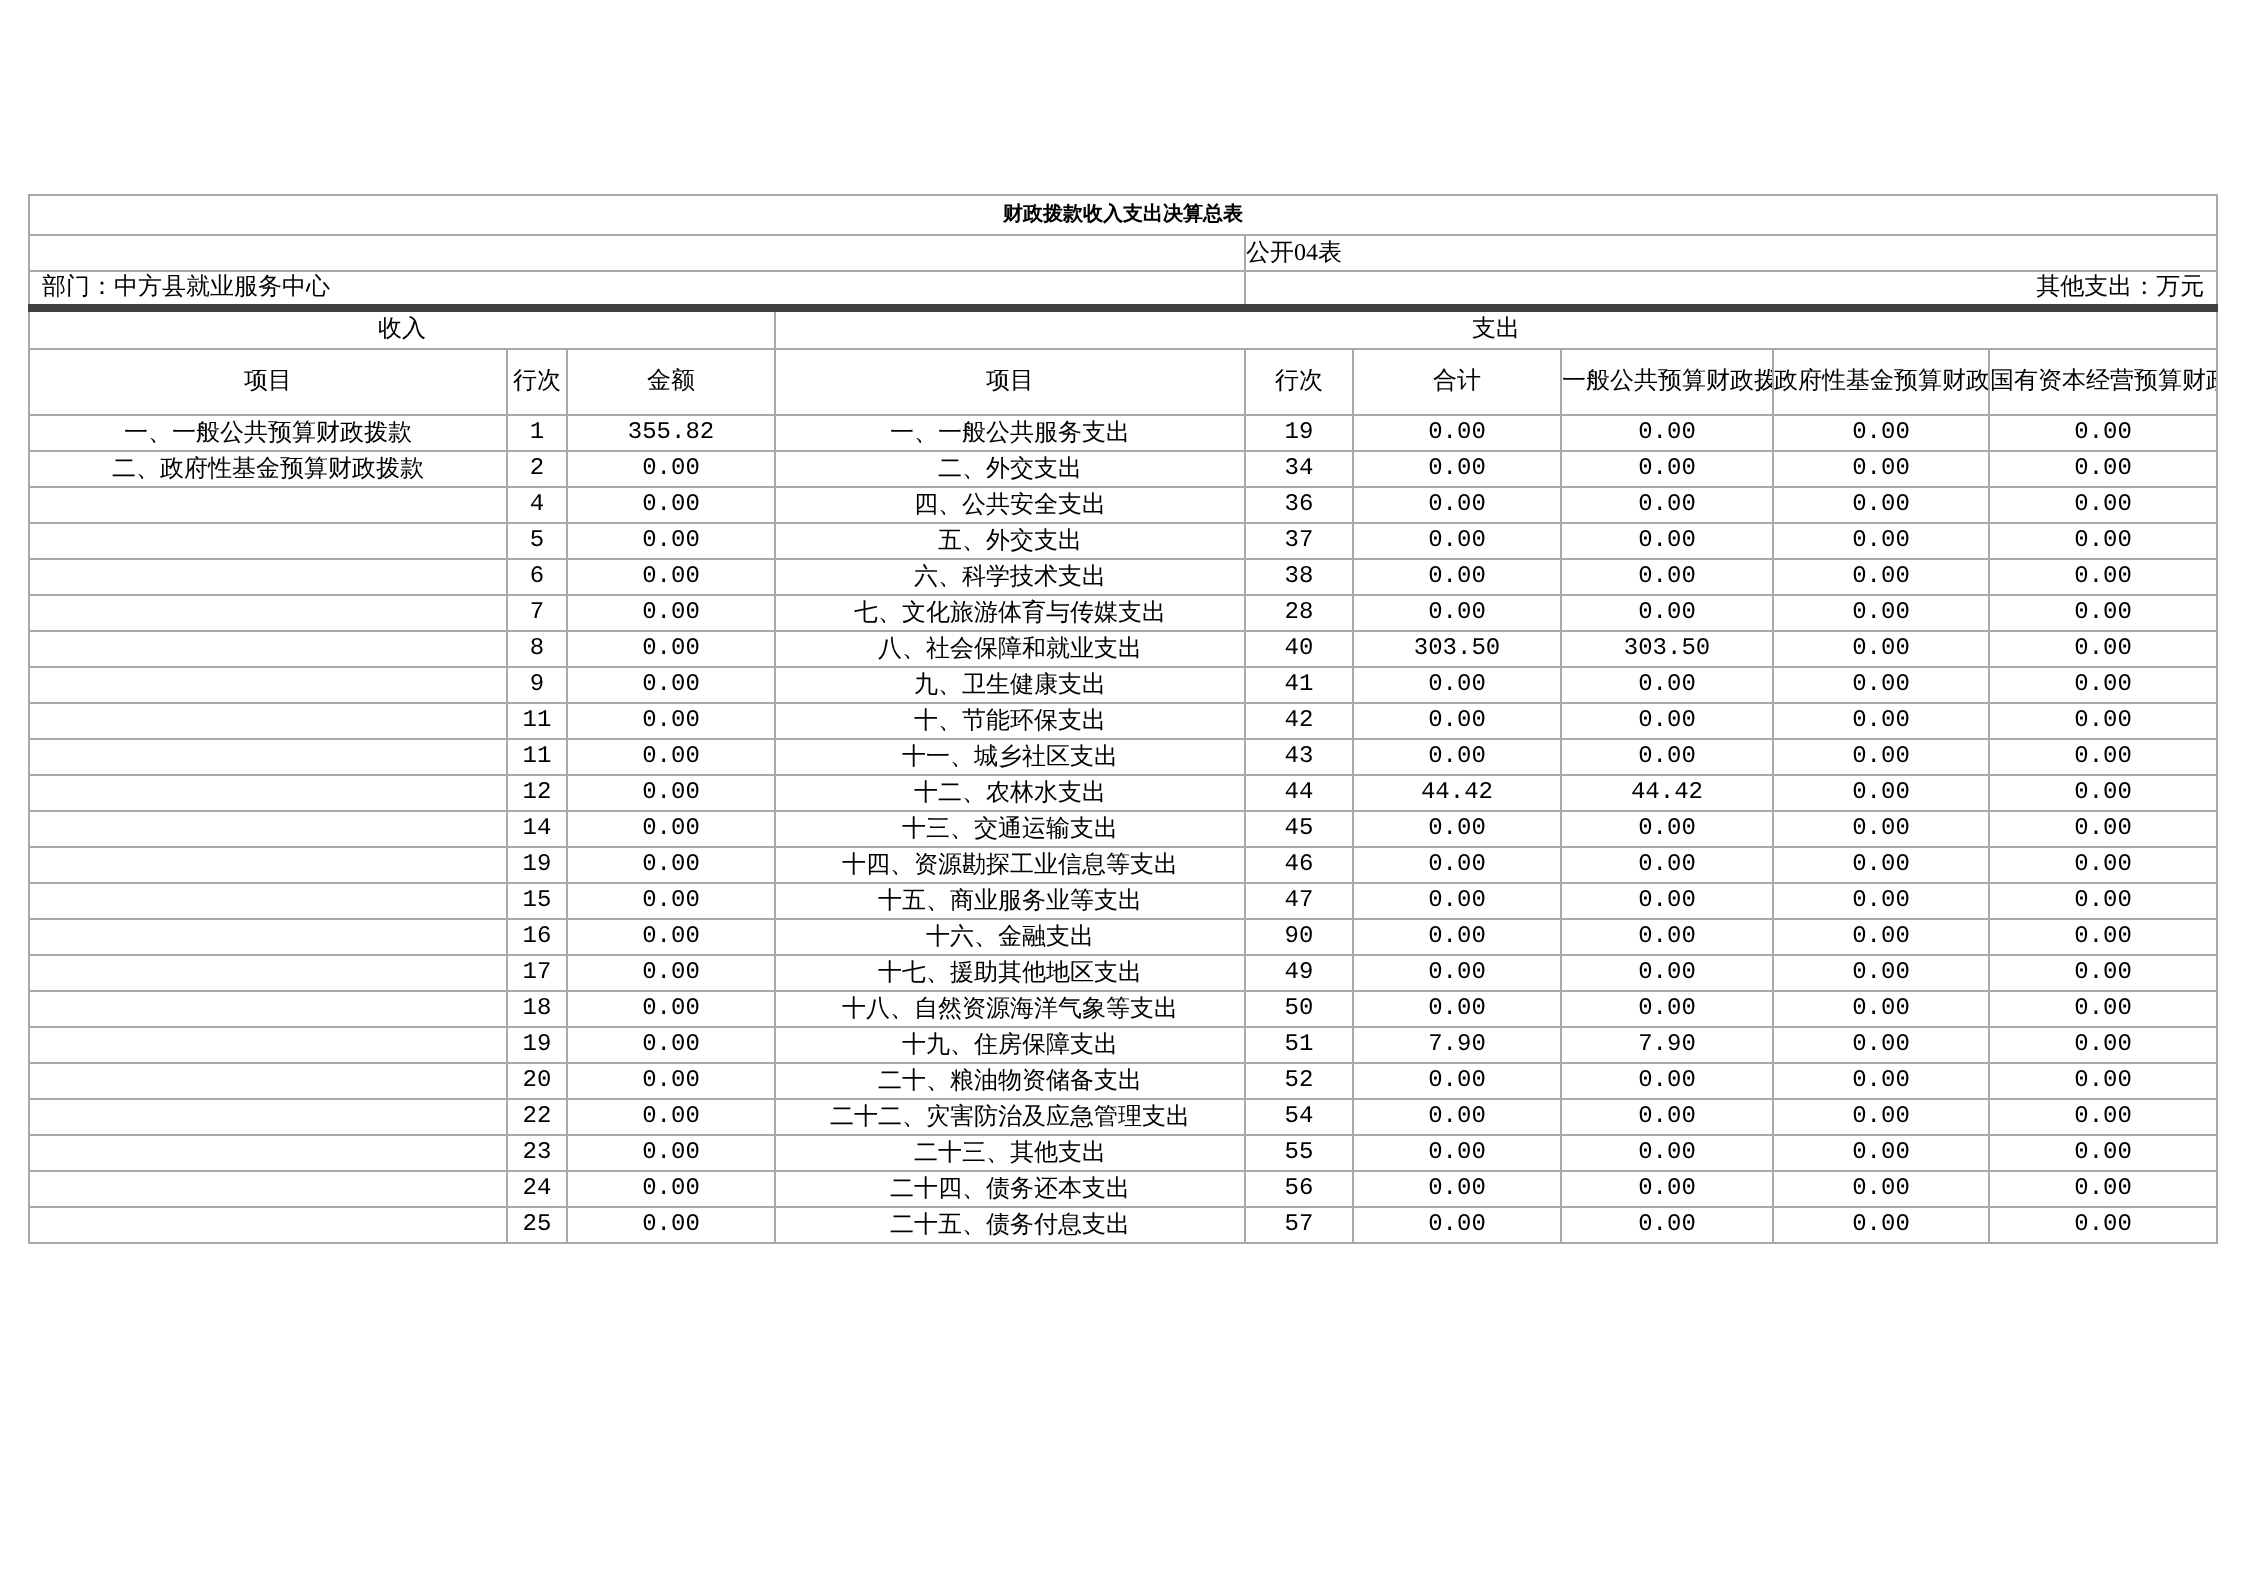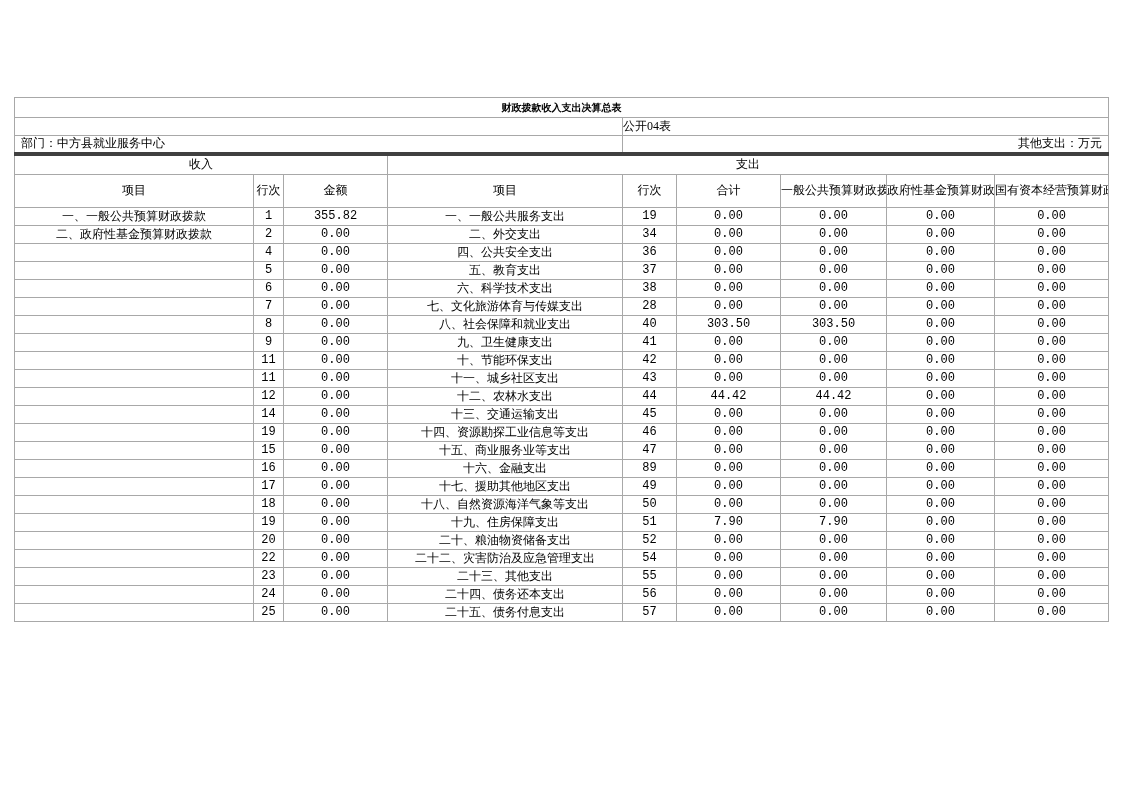--- a/index.html
+++ b/index.html
@@ -166,21 +166,21 @@
           <td class="td-num">36</td>
           <td class="td-amt">0.00</td>
           <td class="td-amt">0.00</td>
           <td class="td-amt">0.00</td>
           <td class="td-amt">0.00</td>
         </tr>
         <tr class="data-row">
           <td class="td-item"></td>
           <td class="td-num">5</td>
           <td class="td-amt">0.00</td>
-          <td class="td-item">五、教育支出</td>
+          <td class="td-item">五、外交支出</td>
           <td class="td-num">37</td>
           <td class="td-amt">0.00</td>
           <td class="td-amt">0.00</td>
           <td class="td-amt">0.00</td>
           <td class="td-amt">0.00</td>
         </tr>
         <tr class="data-row">
           <td class="td-item"></td>
           <td class="td-num">6</td>
           <td class="td-amt">0.00</td>
@@ -288,21 +288,21 @@
           <td class="td-amt">0.00</td>
           <td class="td-amt">0.00</td>
           <td class="td-amt">0.00</td>
           <td class="td-amt">0.00</td>
         </tr>
         <tr class="data-row">
           <td class="td-item"></td>
           <td class="td-num">16</td>
           <td class="td-amt">0.00</td>
           <td class="td-item">十六、金融支出</td>
-          <td class="td-num">89</td>
+          <td class="td-num">90</td>
           <td class="td-amt">0.00</td>
           <td class="td-amt">0.00</td>
           <td class="td-amt">0.00</td>
           <td class="td-amt">0.00</td>
         </tr>
         <tr class="data-row">
           <td class="td-item"></td>
           <td class="td-num">17</td>
           <td class="td-amt">0.00</td>
           <td class="td-item">十七、援助其他地区支出</td>

